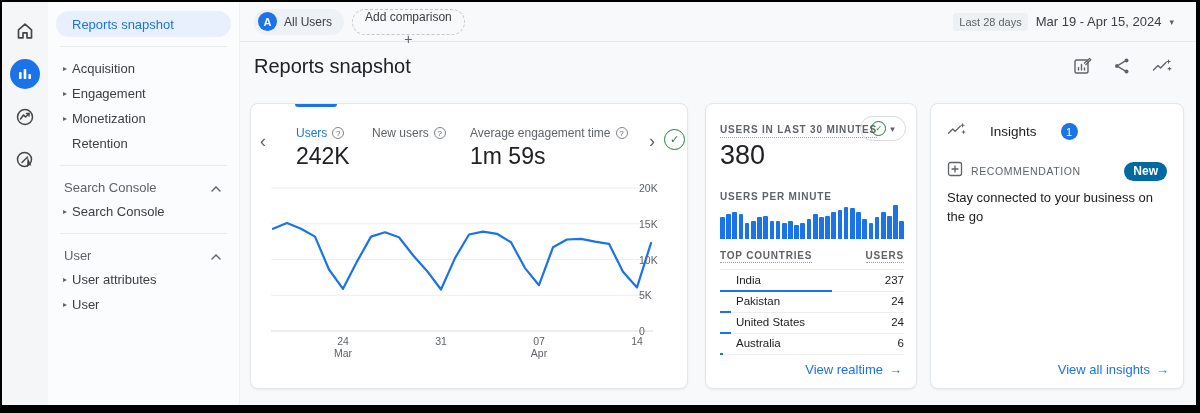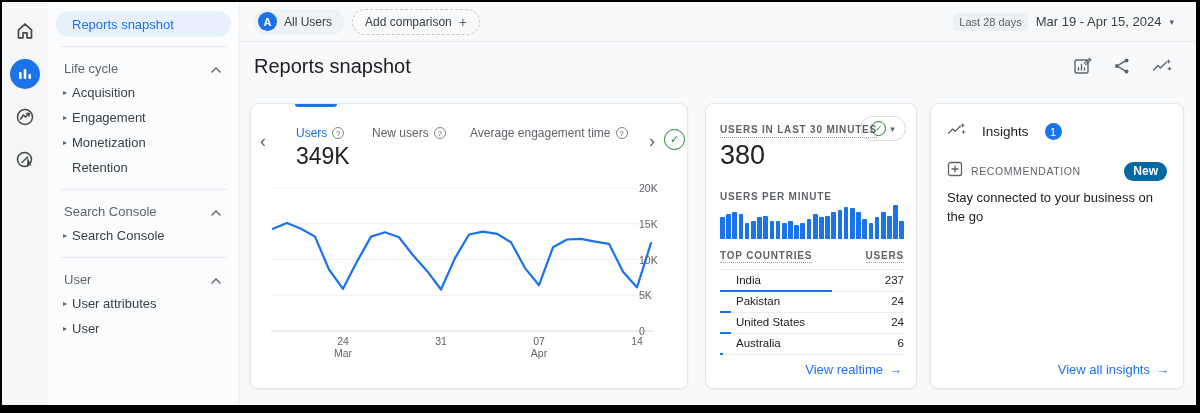--- a/index.html
+++ b/index.html
@@ -29,21 +29,21 @@
   .tree-label { padding-left:0px; }
   .tree-item.no-arrow .tree-label { padding-left:14px; }
 
   
   .main { position:absolute; left:238px; top:0; right:0; bottom:0; background:#f8f9fa; }
   .topbar { position:absolute; left:0; right:0; top:0; height:40px; display:flex; align-items:center;
             padding:0 22px 0 14px; border-bottom:1px solid #e7e9ec; }
   .chip { height:26px; display:flex; align-items:center; gap:7px; border-radius:14px;
           padding:0 12px; font-size:12px; color:#3c4043; cursor:pointer; }
   .chip-filled { background:#eef1f5; padding-left:4px; }
-  .chip-dashed { border:1px dashed #c6c9cc; margin-left:8px; color:#3c4043; }
+  .chip-dashed { border:1px dashed #c6c9cc; margin-left:8px; color:#3c4043;flex-direction:column; }
   .avatar { width:19px; height:19px; border-radius:50%; background:#1a73e8; color:#fff;
             font-size:11px; font-weight:700; display:flex; align-items:center; justify-content:center; }
   .plus-glyph { font-size:14px; color:#5f6368; }
   .date-area { margin-left:auto; display:flex; align-items:center; gap:8px; cursor:pointer; }
   .date-preset { font-size:11px; color:#5f6368; background:#eef1f3; border-radius:3px; padding:3px 6px; }
   .date-range { font-size:13px; color:#3c4043; }
   .caret { font-size:9px; color:#5f6368; }
 
   .titlebar { position:absolute; left:14px; right:24px; top:50px; height:28px;
               display:flex; align-items:center; }
@@ -100,21 +100,21 @@
   .rt-table-head span { border-bottom:1px dotted #9aa0a6; padding-bottom:1px; }
   .country-rows { position:absolute; left:14px; top:167px; width:184px; }
   .country-row { position:relative; height:21px; border-bottom:1px solid #ebedef; }
   .country-name { position:absolute; left:16px; top:3px; font-size:11.5px; color:#202124; }
   .country-users { position:absolute; right:0; top:3px; font-size:11.5px; color:#202124; }
   .country-bar { position:absolute; left:0; bottom:-1px; height:2px; background:#1a73e8; }
   .card-link { position:absolute; right:14px; bottom:11px; font-size:13px; color:#1a73e8; cursor:pointer;
                display:flex; align-items:center; gap:6px; }
 
   
-  .ins-title-row { position:absolute; left:16px; top:18px; display:flex; align-items:center; gap:16px; }
+  .ins-title-row { position:absolute; left:16px; top:18px; display:flex; align-items:center; gap:24px; }
   .ins-title { font-size:13.5px; color:#202124; }
   .ins-badge { width:17px; height:17px; border-radius:50%; background:#1a73e8; color:#fff; font-size:11px;
                display:flex; align-items:center; justify-content:center; cursor:pointer; }
   .ins-rec-row { position:absolute; left:16px; top:57px; right:16px; display:flex; align-items:center; gap:8px; }
   .ins-rec-label { font-size:10.5px; font-weight:500; letter-spacing:.6px; color:#5f6368; }
   .new-badge { margin-left:auto; background:#0369a1; color:#fff; font-size:12px; padding:2.5px 9px;
                border-radius:10px;font-weight:bold; }
   .ins-text { position:absolute; left:16px; top:84px; width:222px; font-size:13px; line-height:19px; color:#202124; }
 </style>
 </head>
@@ -150,28 +150,20 @@
       </svg>
     </div>
   </nav>
 
   <aside class="sidebar">
     <div class="nav-item selected">
       <span>Reports snapshot</span>
     </div>
     <hr class="side-divider">
 
-    <div class="section-header">
-      <span>Life cycle</span>
-      <span>
-        <svg width="10" height="6" viewBox="0 0 10 6" fill="none" stroke="#5f6368" stroke-width="1.4" stroke-linecap="round">
-            <path d="M1 5 L5 1 L9 5"></path>
-          </svg>
-      </span>
-    </div>
     <div class="tree-item">
       <span class="tree-arrow">▸</span>
       <span class="tree-label">Acquisition</span>
     </div>
     <div class="tree-item">
       <span class="tree-arrow">▸</span>
       <span class="tree-label">Engagement</span>
     </div>
     <div class="tree-item">
       <span class="tree-arrow">▸</span>
@@ -262,33 +254,34 @@
 
     <section class="card card-metrics">
       <div class="tab-indicator"></div>
       <span class="metric-nav prev">‹</span>
 
       <div class="metric selected m1">
         <div class="metric-label">
           <span class="metric-label-text">Users</span>
           <span class="help-icon">?</span>
         </div>
-        <div class="metric-value">349K</div>
+        <div class="metric-value">242K</div>
       </div>
       <div class="metric m2">
         <div class="metric-label">
           <span class="metric-label-text">New users</span>
           <span class="help-icon">?</span>
         </div>
       </div>
       <div class="metric m3">
         <div class="metric-label">
           <span class="metric-label-text">Average engagement time</span>
           <span class="help-icon">?</span>
         </div>
+        <div class="metric-value">1m 59s</div>
       </div>
 
       <span class="metric-nav next">›</span>
       <span class="check-badge">✓</span>
 
       <div class="line-chart">
         <svg id="line-svg" width="382" height="143">
             <line x1="0" x2="382" y1="143" y2="143" stroke="#dadce0" stroke-width="1"></line>
             <line x1="0" x2="382" y1="107.25" y2="107.25" stroke="#eceef1" stroke-width="1"></line>
             <line x1="0" x2="382" y1="71.5" y2="71.5" stroke="#eceef1" stroke-width="1"></line>

